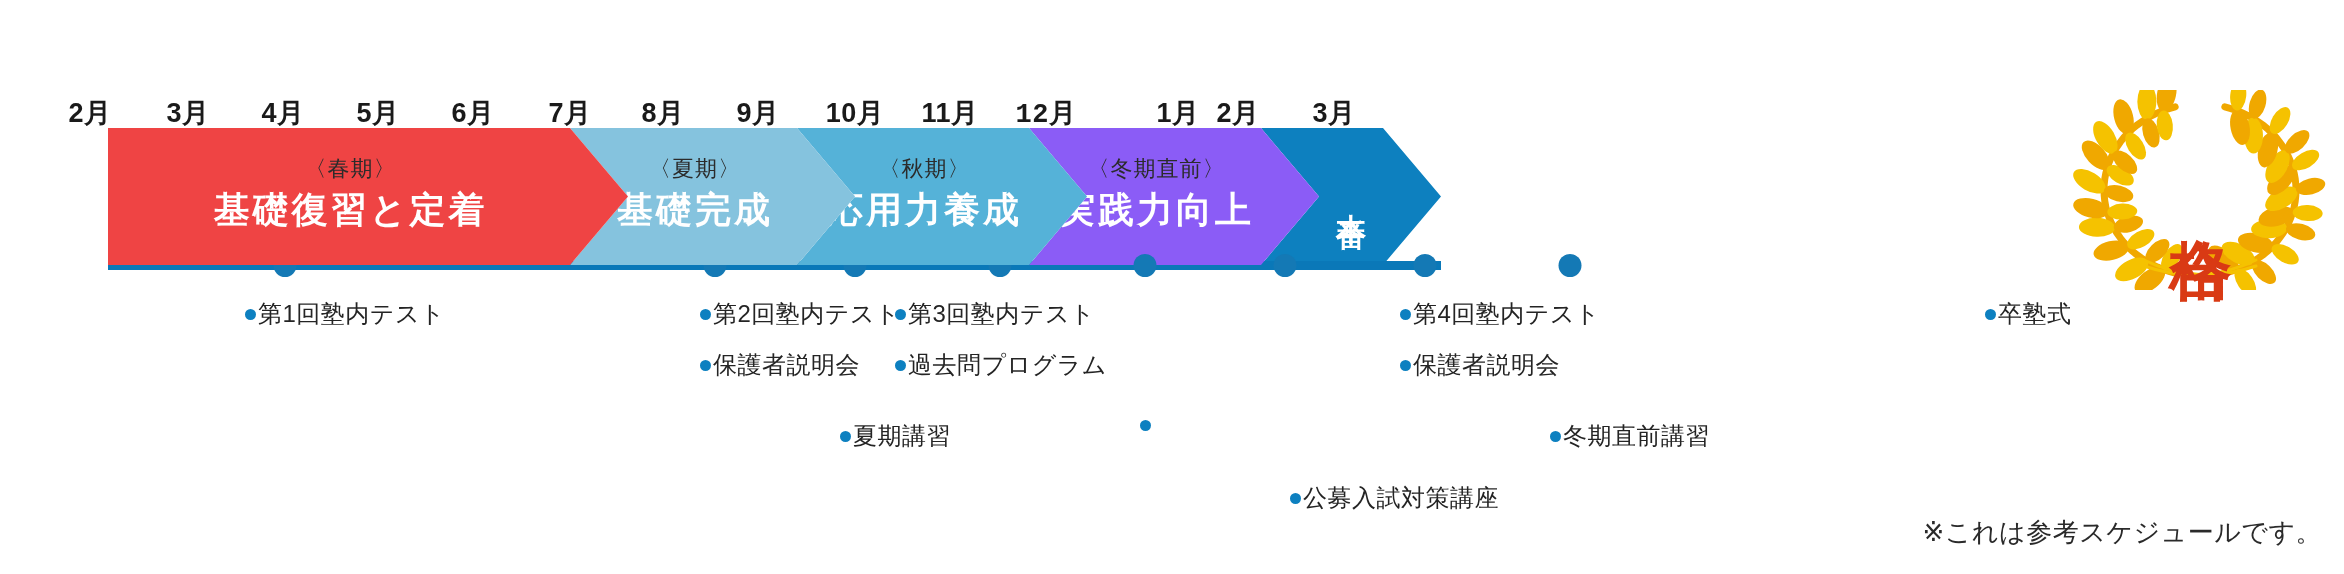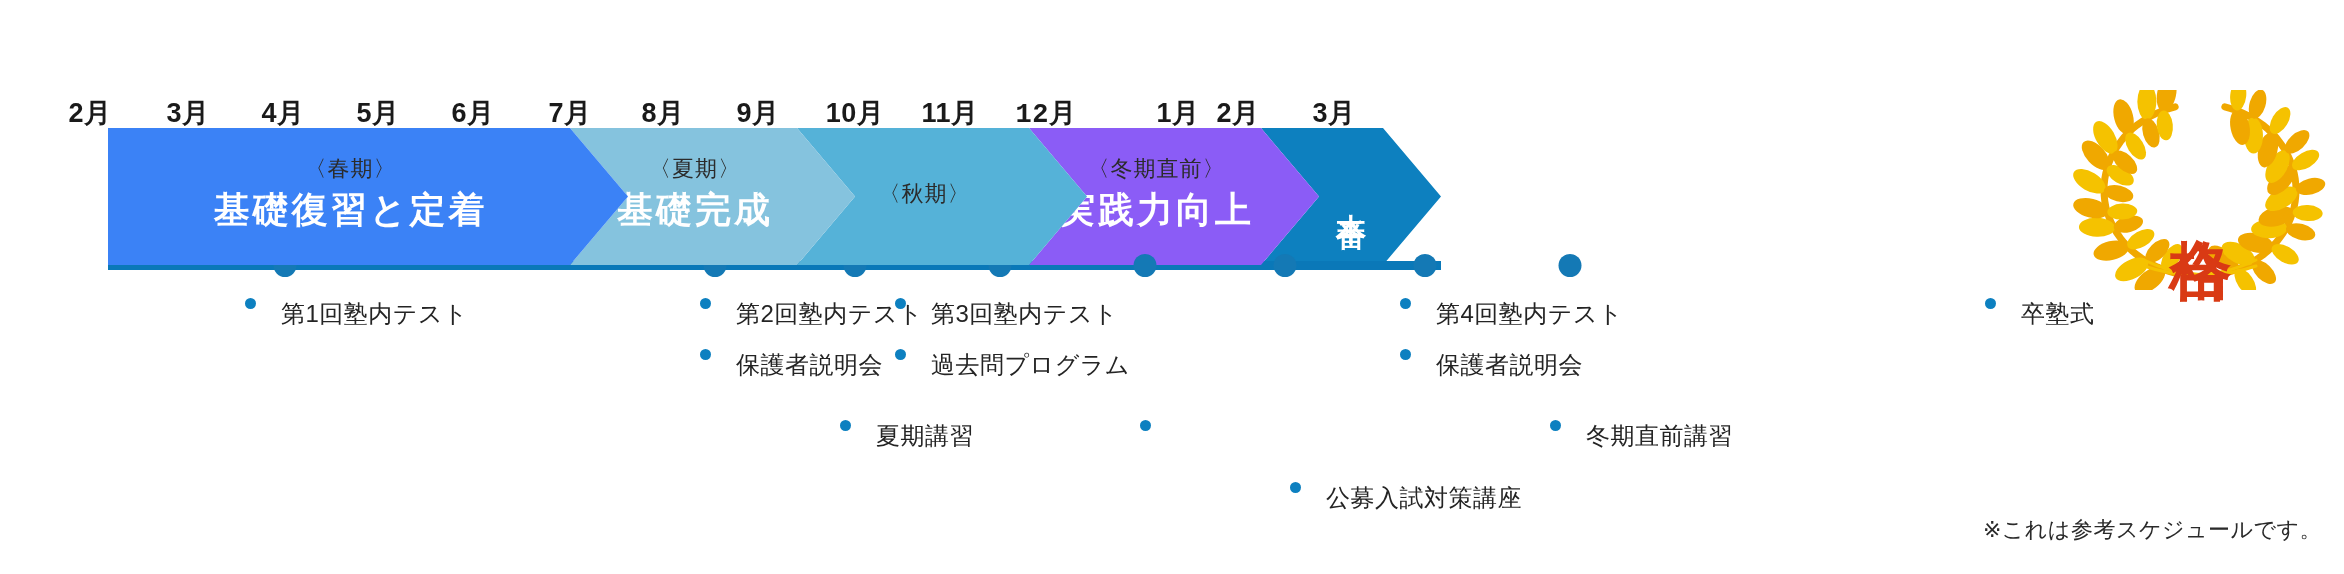--- a/index.html
+++ b/index.html
@@ -94,36 +94,37 @@
   }
 
   
   .event {
     position: absolute;
     font-size: 24px;
     color: #242424;
     white-space: nowrap;
     letter-spacing: 0.5px;
     display: flex;
-    gap: 25px;
+    align-items: center;
+    gap: 2px;
   }
   .event .bullet {
     width: 11px;
     height: 11px;
     border-radius: 50%;
     background: #0d80c0;
     flex: none;
   }
 
   
   #footnote {
     position: absolute;
     right: 22px;
     top: 515px;
-    font-size: 22px;
+    font-size: 26px;
     color: #2a2a2a;
     letter-spacing: 0.5px;
     white-space: nowrap;
   }
 
   
   #emblem {
     position: absolute;
     left: 2066px;
     top: 90px;
@@ -160,35 +161,36 @@
       <div class="month-label" style="left: 758px;">9月</div>
       <div class="month-label" style="left: 855px;">10月</div>
       <div class="month-label" style="left: 950px; text-align: center;">11月</div>
       <div class="month-label" style="left: 1046px; font-family: Liberation Mono, monospace;">12月</div>
       <div class="month-label" style="left: 1178px;">1月</div>
       <div class="month-label" style="left: 1238px;">2月</div>
       <div class="month-label" style="left: 1334px;">3月</div>
     </div>
 
   <div id="bands-layer">
-      <div class="band" style="left: 108px; width: 520px; background: #3b82f6; z-index: 10; clip-path: polygon(0px 0px, 462px 0px, 100% 50%, 462px 100%, 0px 100%);">
+      <div class="band" style="left: 108px; width: 520px; background: #ef4444; z-index: 10; clip-path: polygon(0px 0px, 462px 0px, 100% 50%, 462px 100%, 0px 100%);">
         <div class="band-inner" style="margin-right: 34.8px;">
           <div class="band-season">〈春期〉</div>
           <div class="band-title">基礎復習と定着</div>
         </div>
       </div>
       <div class="band" style="left: 570px; width: 285px; background: rgb(133, 195, 222); z-index: 9; clip-path: polygon(0px 0px, 227px 0px, 100% 50%, 227px 100%, 0px 100%, 58px 50%);">
         <div class="band-inner" style="margin-right: 34.8px;">
           <div class="band-season">〈夏期〉</div>
           <div class="band-title">基礎完成</div>
         </div>
       </div>
       <div class="band" style="left: 797px; width: 290px; background: rgb(85, 178, 216); z-index: 8; clip-path: polygon(0px 0px, 232px 0px, 100% 50%, 232px 100%, 0px 100%, 58px 50%);">
         <div class="band-inner" style="margin-right: 34.8px;">
           <div class="band-season">〈秋期〉</div>
+          <div class="band-title">応用力養成</div>
         </div>
       </div>
       <div class="band" style="left: 1029px; width: 290px; background: #8b5cf6; z-index: 7; clip-path: polygon(0px 0px, 232px 0px, 100% 50%, 232px 100%, 0px 100%, 58px 50%);">
         <div class="band-inner" style="margin-right: 34.8px;">
           <div class="band-season">〈冬期直前〉</div>
           <div class="band-title">実践力向上</div>
         </div>
       </div>
       <div class="band" style="left: 1261px; width: 180px; background: rgb(13, 128, 191); z-index: 6; clip-path: polygon(0px 0px, 122px 0px, 100% 50%, 122px 100%, 0px 100%, 58px 50%);">
         <div class="band-inner">

